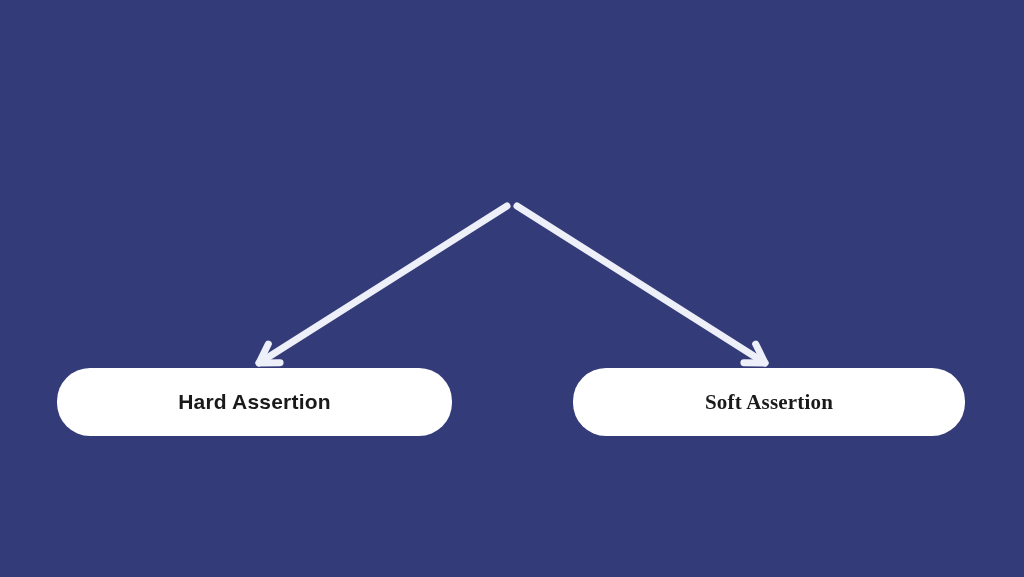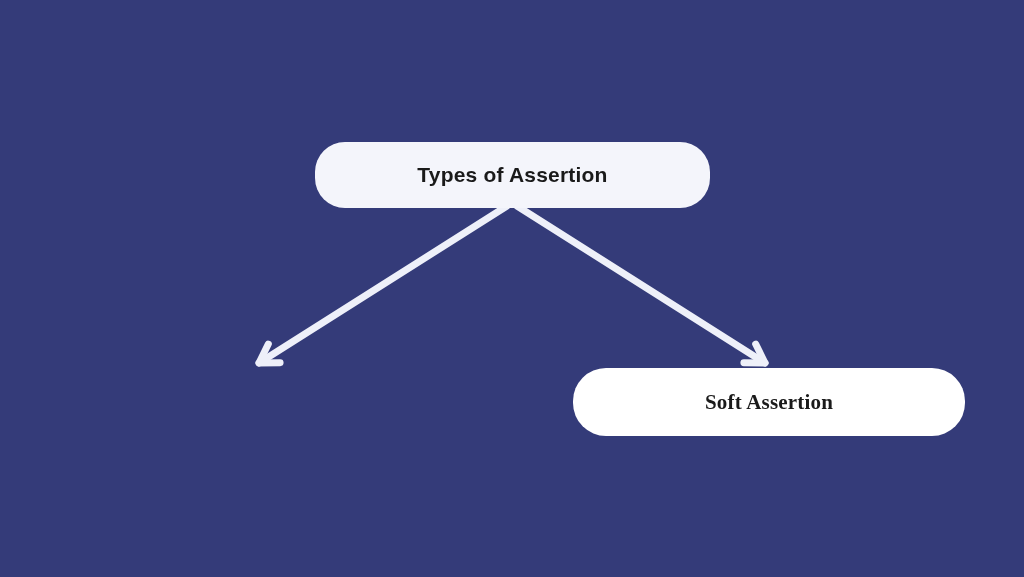--- a/index.html
+++ b/index.html
@@ -64,22 +64,22 @@
   <svg class="connectors" width="1024" height="577" viewBox="0 0 1024 577" xmlns="http://www.w3.org/2000/svg">
     <defs>
       <marker id="arrowhead" markerUnits="userSpaceOnUse" markerWidth="34" markerHeight="34" refX="26" refY="15" orient="auto">
         <path d="M8 4 L26 15 L8 26" fill="none" stroke-width="7" stroke-linecap="round" stroke-linejoin="round" stroke="#eef0f9"></path>
       </marker>
     </defs>
     <line x1="507" y1="206" x2="259" y2="363" stroke-width="7" stroke-linecap="round" marker-end="url(#arrowhead)" stroke="#eef0f9"></line>
     <line x1="517" y1="206" x2="765" y2="363" stroke-width="7" stroke-linecap="round" marker-end="url(#arrowhead)" stroke="#eef0f9"></line>
   </svg>
 
-  <div class="node node-root" style="background: rgb(244, 245, 251);">
-    <span>Types of Assertion</span>
+
+  <div class="node node-left" style="background: rgb(255, 255, 255);">
+    <span>Hard Assertion</span>
   </div>
-
 
   <div class="node node-right" style="background: rgb(255, 255, 255); font-family: Liberation Serif, serif;">
     <span>Soft Assertion</span>
   </div>
 
 </div>
 
 </body></html>

